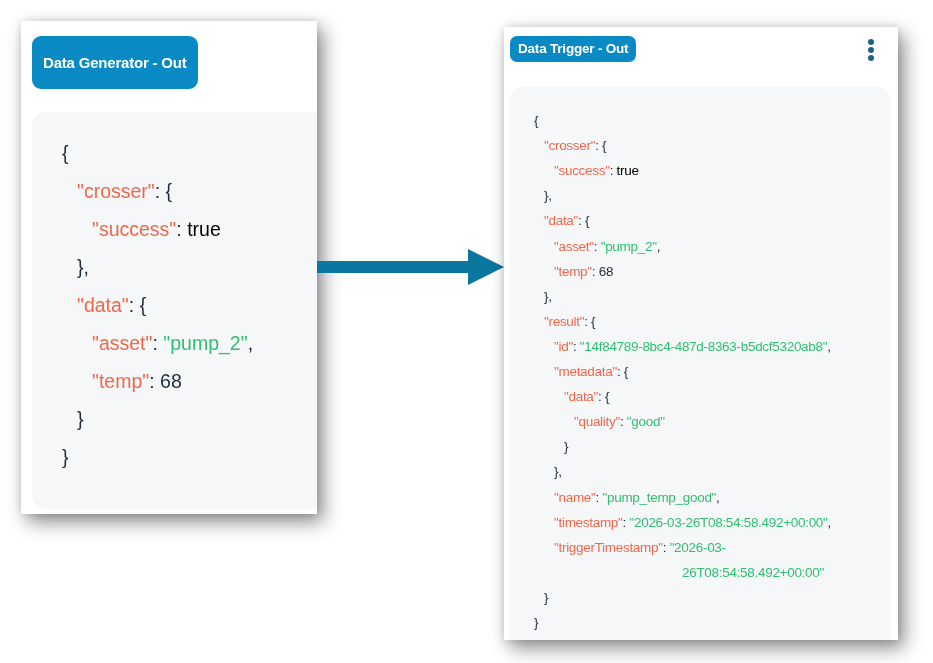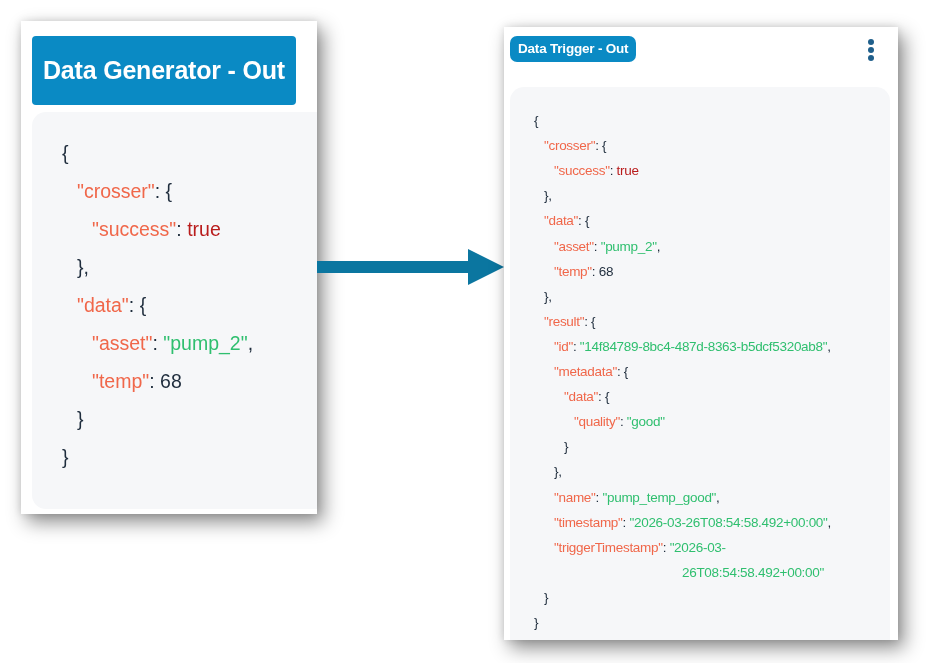--- a/index.html
+++ b/index.html
@@ -16,27 +16,27 @@
     position: absolute; background: #0a8ac4; color: #ffffff; font-weight: bold;
     white-space: nowrap; letter-spacing: -0.2px;
   }
   .code {
     position: absolute; background: #f6f7f9; border-radius: 14px;
     font-family: "Liberation Sans", sans-serif; color: #1f2d3d;
   }
   .line { white-space: pre; position: absolute; left: 0; }
   .k { color: #f0674a; }
   .s { color: #2fbf6f; }
-  .b { color: #b91c1c; }
+  .b { color: #000000; }
   .n { color: #1f2d3d; }
   .p { color: #1f2d3d; }
 
   
   #left-card { left: 21px; top: 21px; width: 296px; height: 493px; }
-  #left-card .badge { left: 11px; top: 15px; height: 37px; line-height: 37px; padding: 16px 11px; border-radius: 4px; font-size: 25px; }
+  #left-card .badge { left: 11px; top: 15px; height: 37px; line-height: 37px; padding: 8px 11px; border-radius: 9px; font-size: 15px; }
   #left-card .code { left: 11px; top: 91px; width: 320px; height: 397px; font-size: 19.5px; }
   #left-card .line { padding-left: 30px; }
 
   
   #right-card { left: 504px; top: 27px; width: 394px; height: 613px; }
   #right-card .badge { left: 6px; top: 9px; height: 26px; line-height: 26px; padding: 0 8px; border-radius: 7px; font-size: 13.5px; }
   #right-card .code { left: 6px; top: 60px; width: 380px; height: 570px; font-size: 13.5px; letter-spacing: -0.3px; }
   #right-card .line { padding-left: 24px; }
 
   .kebab { position: absolute; left: 362px; top: 12px; width: 10px; height: 22px; cursor: pointer; }

